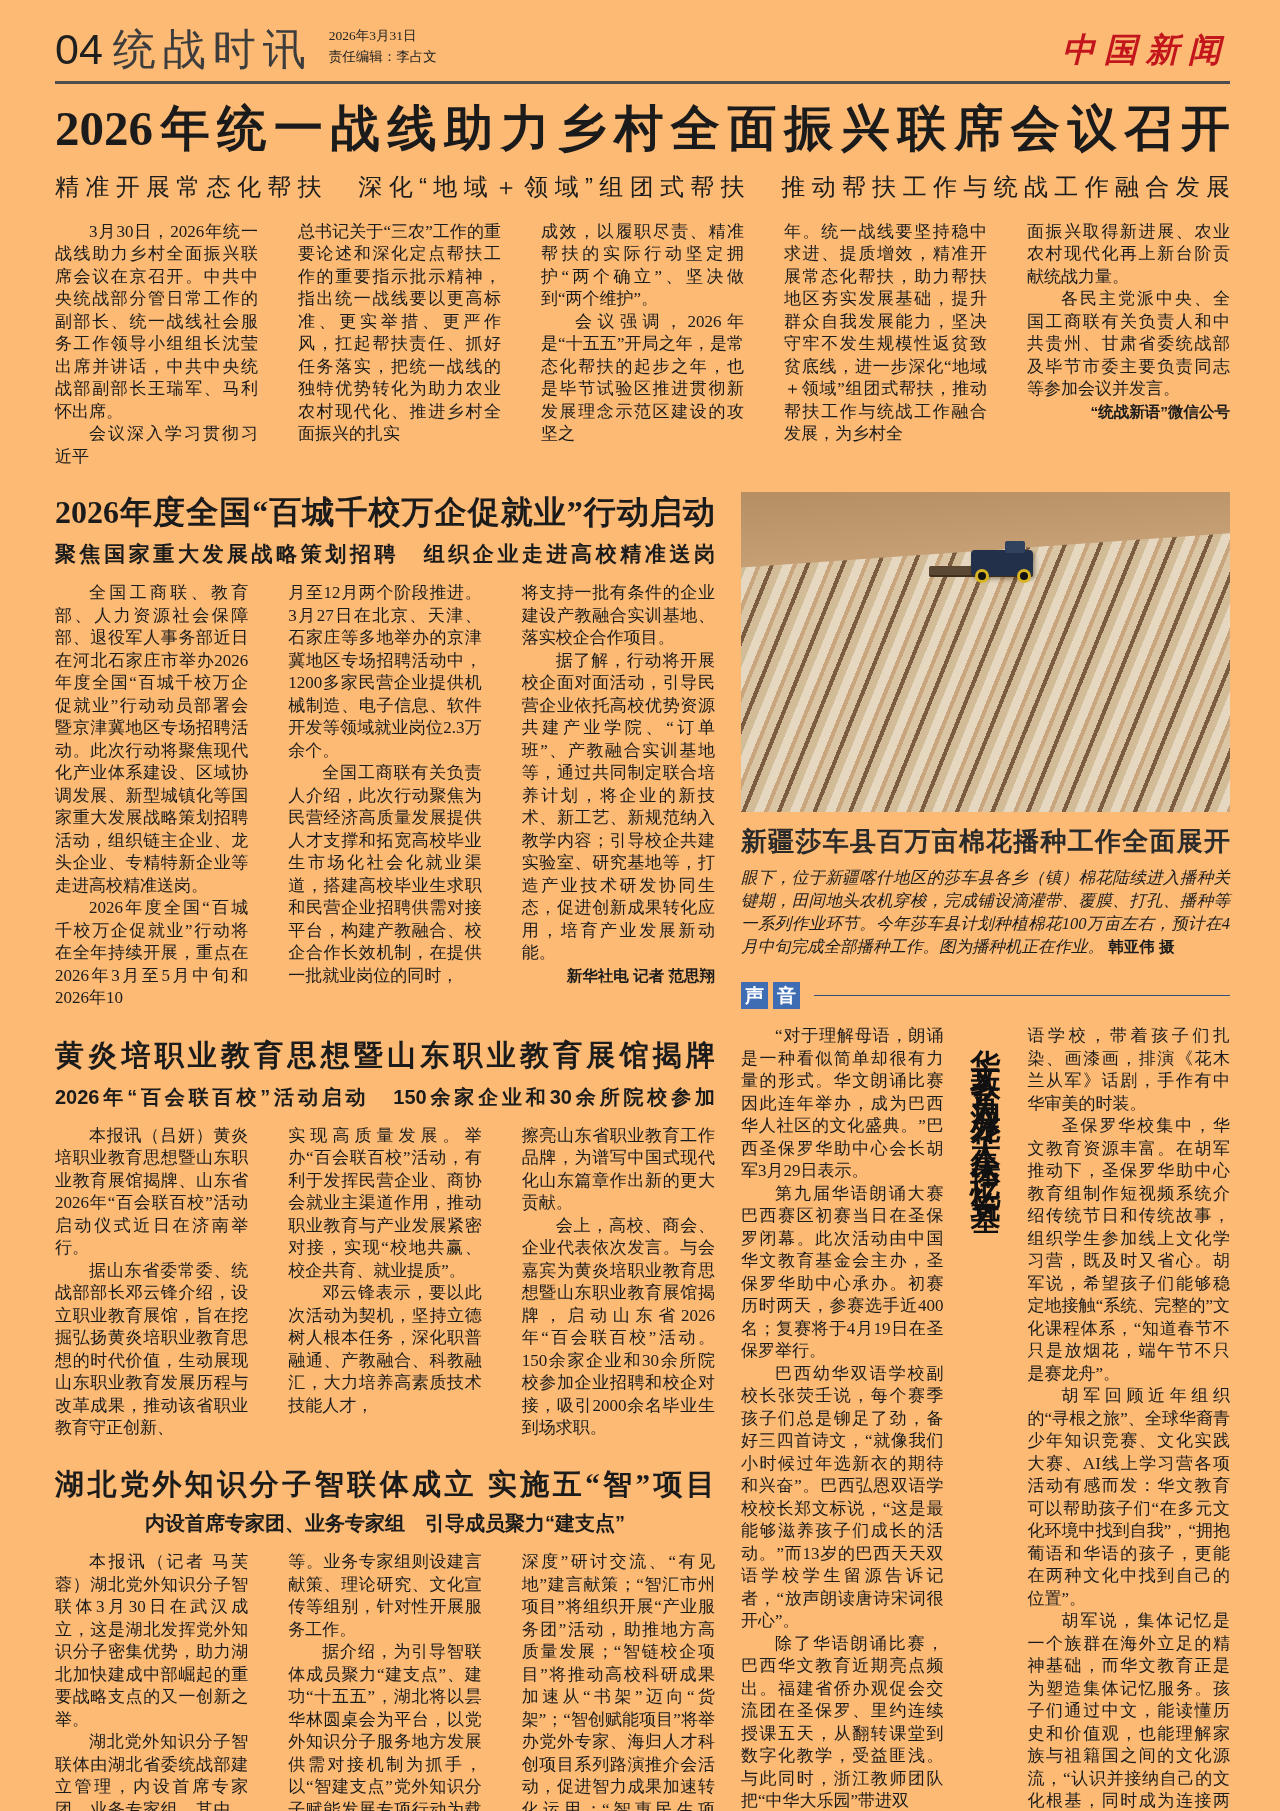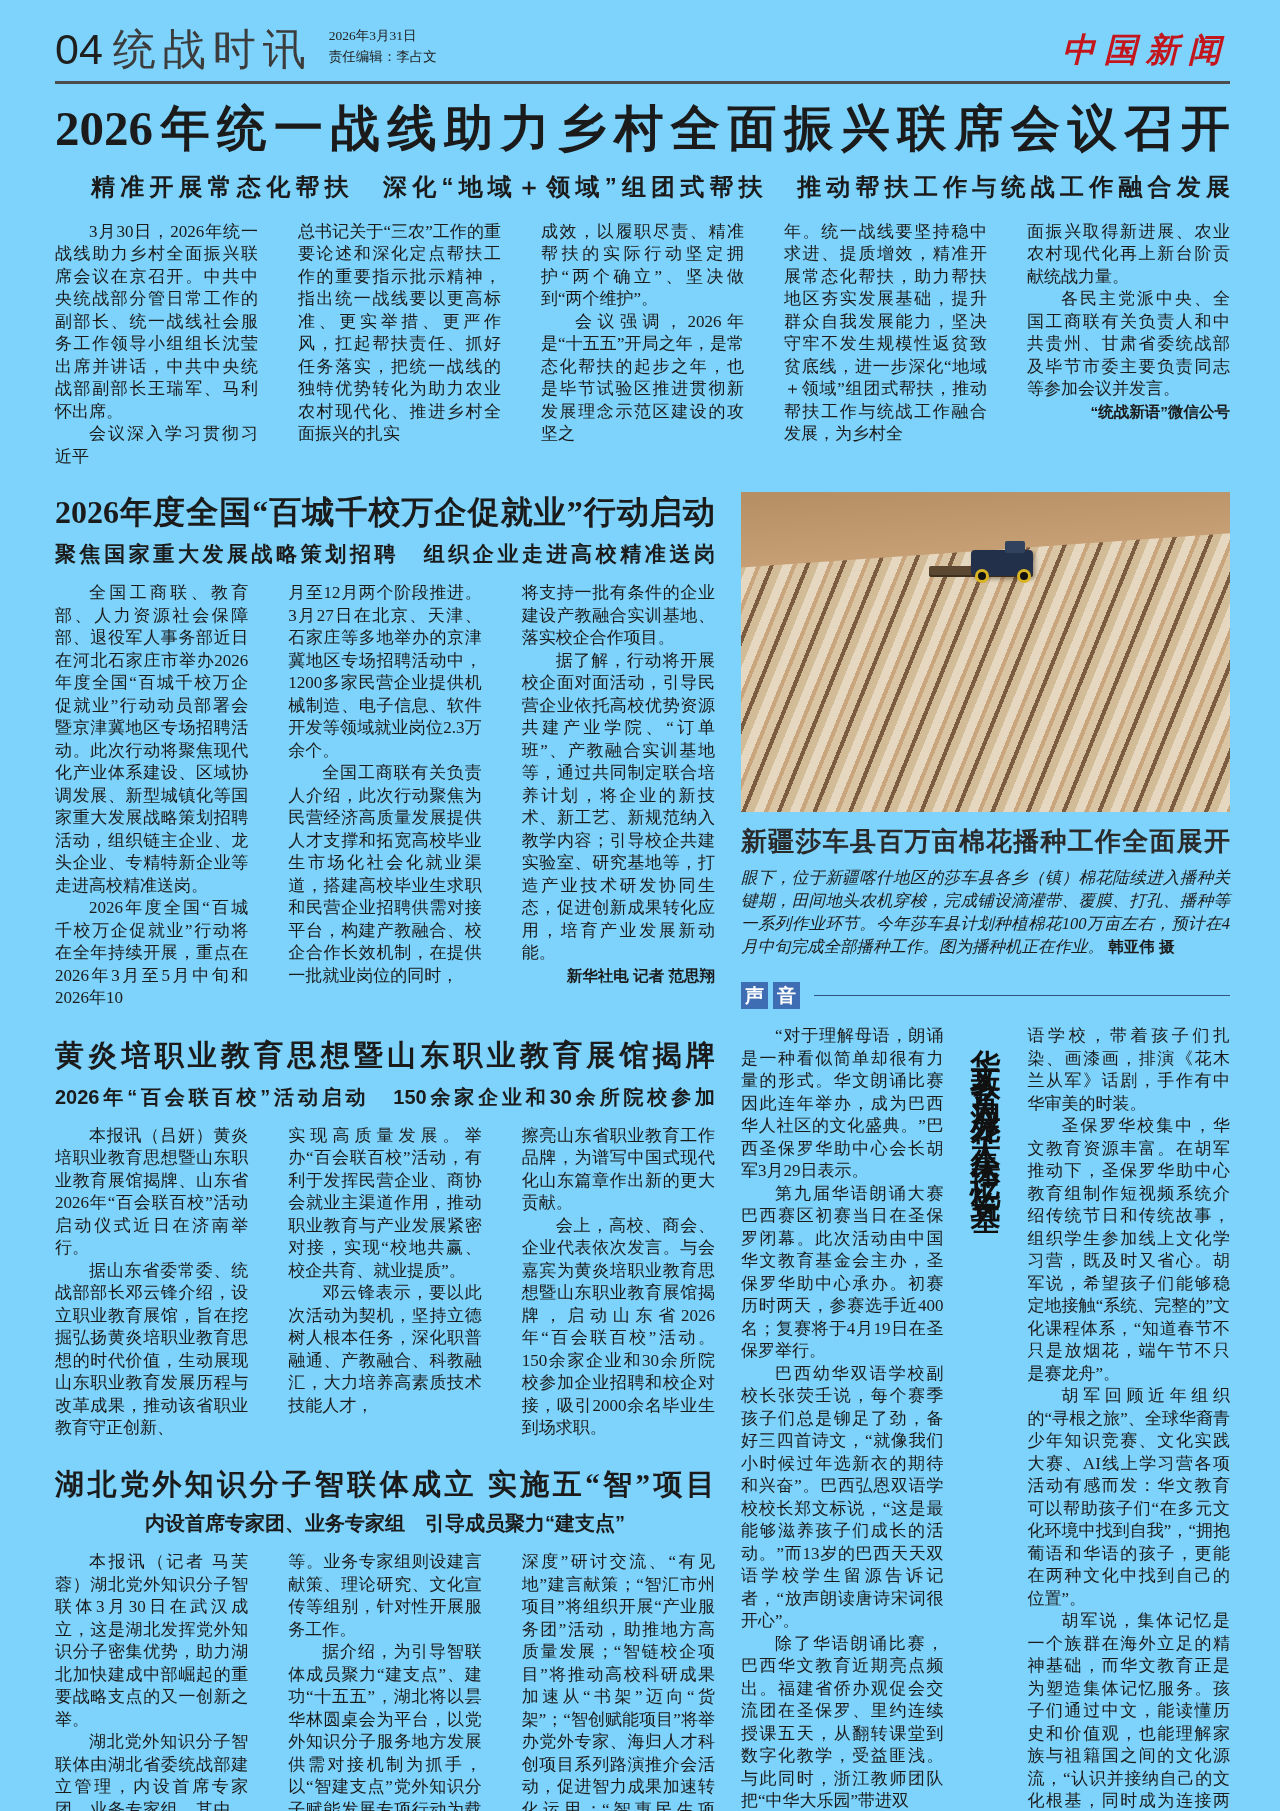--- a/index.html
+++ b/index.html
@@ -1,38 +1,38 @@
 <!DOCTYPE html>
 <html><head>
 <meta charset="utf-8">
 <style>
   html,body{margin:0;padding:0;background:#e9e9e6;}
-  .page{width:1280px;height:1811px;background:#7dd3fc;box-sizing:border-box;
+  .page{width:1280px;height:1811px;background:#fdba74;box-sizing:border-box;
         padding:26px 50px 26px 55px;font-family:"Liberation Serif",serif;color:#1b1b1b;
         overflow:hidden;position:relative;}
   
   .masthead-row{display:flex;align-items:flex-end;border-bottom:3px solid #4d4d4d;padding-bottom:10px;}
   .pagenum{font-size:43px;line-height:1;font-family:"Liberation Sans",sans-serif;font-weight:400;color:#1f1f1f;}
   .section-title{font-size:43px;line-height:1;font-family:"Liberation Sans",sans-serif;font-weight:300;
                  color:#3c3c3c;letter-spacing:7px;margin-left:10px;}
   .pub-meta{margin-left:16px;font-size:13.5px;line-height:1.55;color:#222;padding-bottom:3px;}
   .brand{margin-left:auto;color:#c3161c;font-size:33px;line-height:1;font-weight:700;font-style:italic;
          letter-spacing:9px;padding-bottom:4px;text-align:center;}
   
   p{margin:0;font-size:17px;line-height:22.5px;text-align:justify;text-indent:2em;}
   p.cont{text-indent:0;}
   p.byline{text-indent:0;text-align:right;font-weight:700;font-family:"Liberation Sans",sans-serif;font-size:15.5px;}
   .cols{display:flex;gap:40px;}
   .col{flex:1;min-width:0;}
   
   .a1{margin-top:16px;}
   .a1-head{font-size:49px;line-height:1.2;font-weight:900;text-align:justify;text-align-last:justify;
            font-family:"Liberation Serif",serif;}
-  .a1-sub{font-size:24px;font-weight:700;font-family:"Liberation Sans",sans-serif;margin-top:12px;
-          text-align:justify;text-align-last:justify;margin-left:36px;}
+  .a1-sub{font-size:24px;font-weight:400;font-family:"Liberation Sans",sans-serif;margin-top:12px;
+          text-align:justify;text-align-last:justify;}
   .a1 .cols{margin-top:18px;}
   
   .main{display:flex;gap:26px;margin-top:24px;}
   .left{width:660px;flex:none;}
   .right{flex:1;min-width:0;}
   .h2{font-size:32px;line-height:1.25;font-weight:900;text-align:justify;text-align-last:justify;}
   .h2-sub{font-size:21px;font-weight:700;font-family:"Liberation Sans",sans-serif;margin-top:8px;
           text-align:justify;text-align-last:justify;}
   .art-body{margin-top:14px;}
   .art3{margin-top:30px;} .art4{margin-top:26px;}

